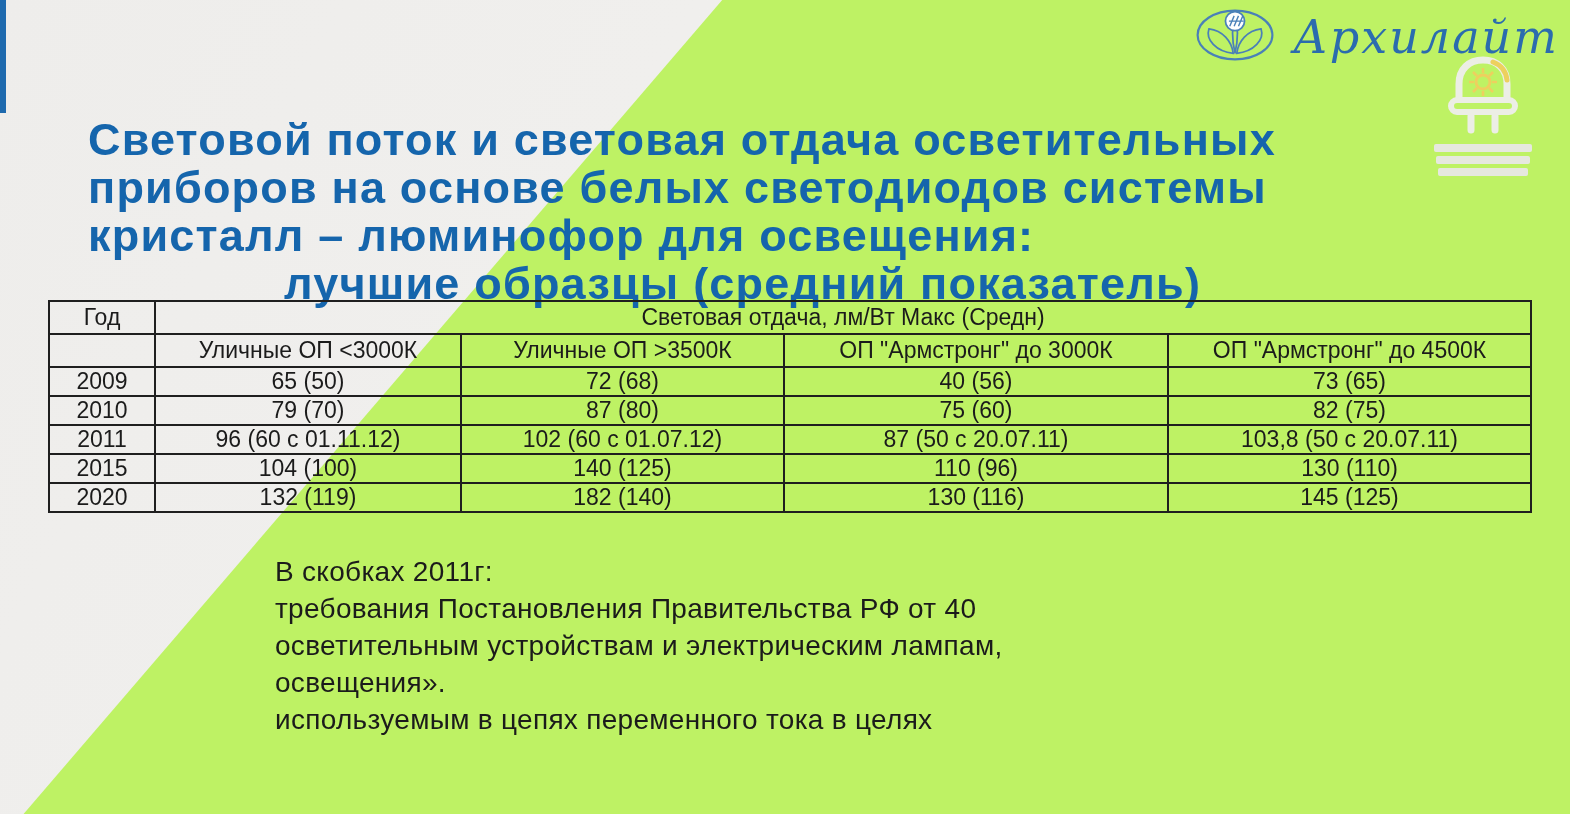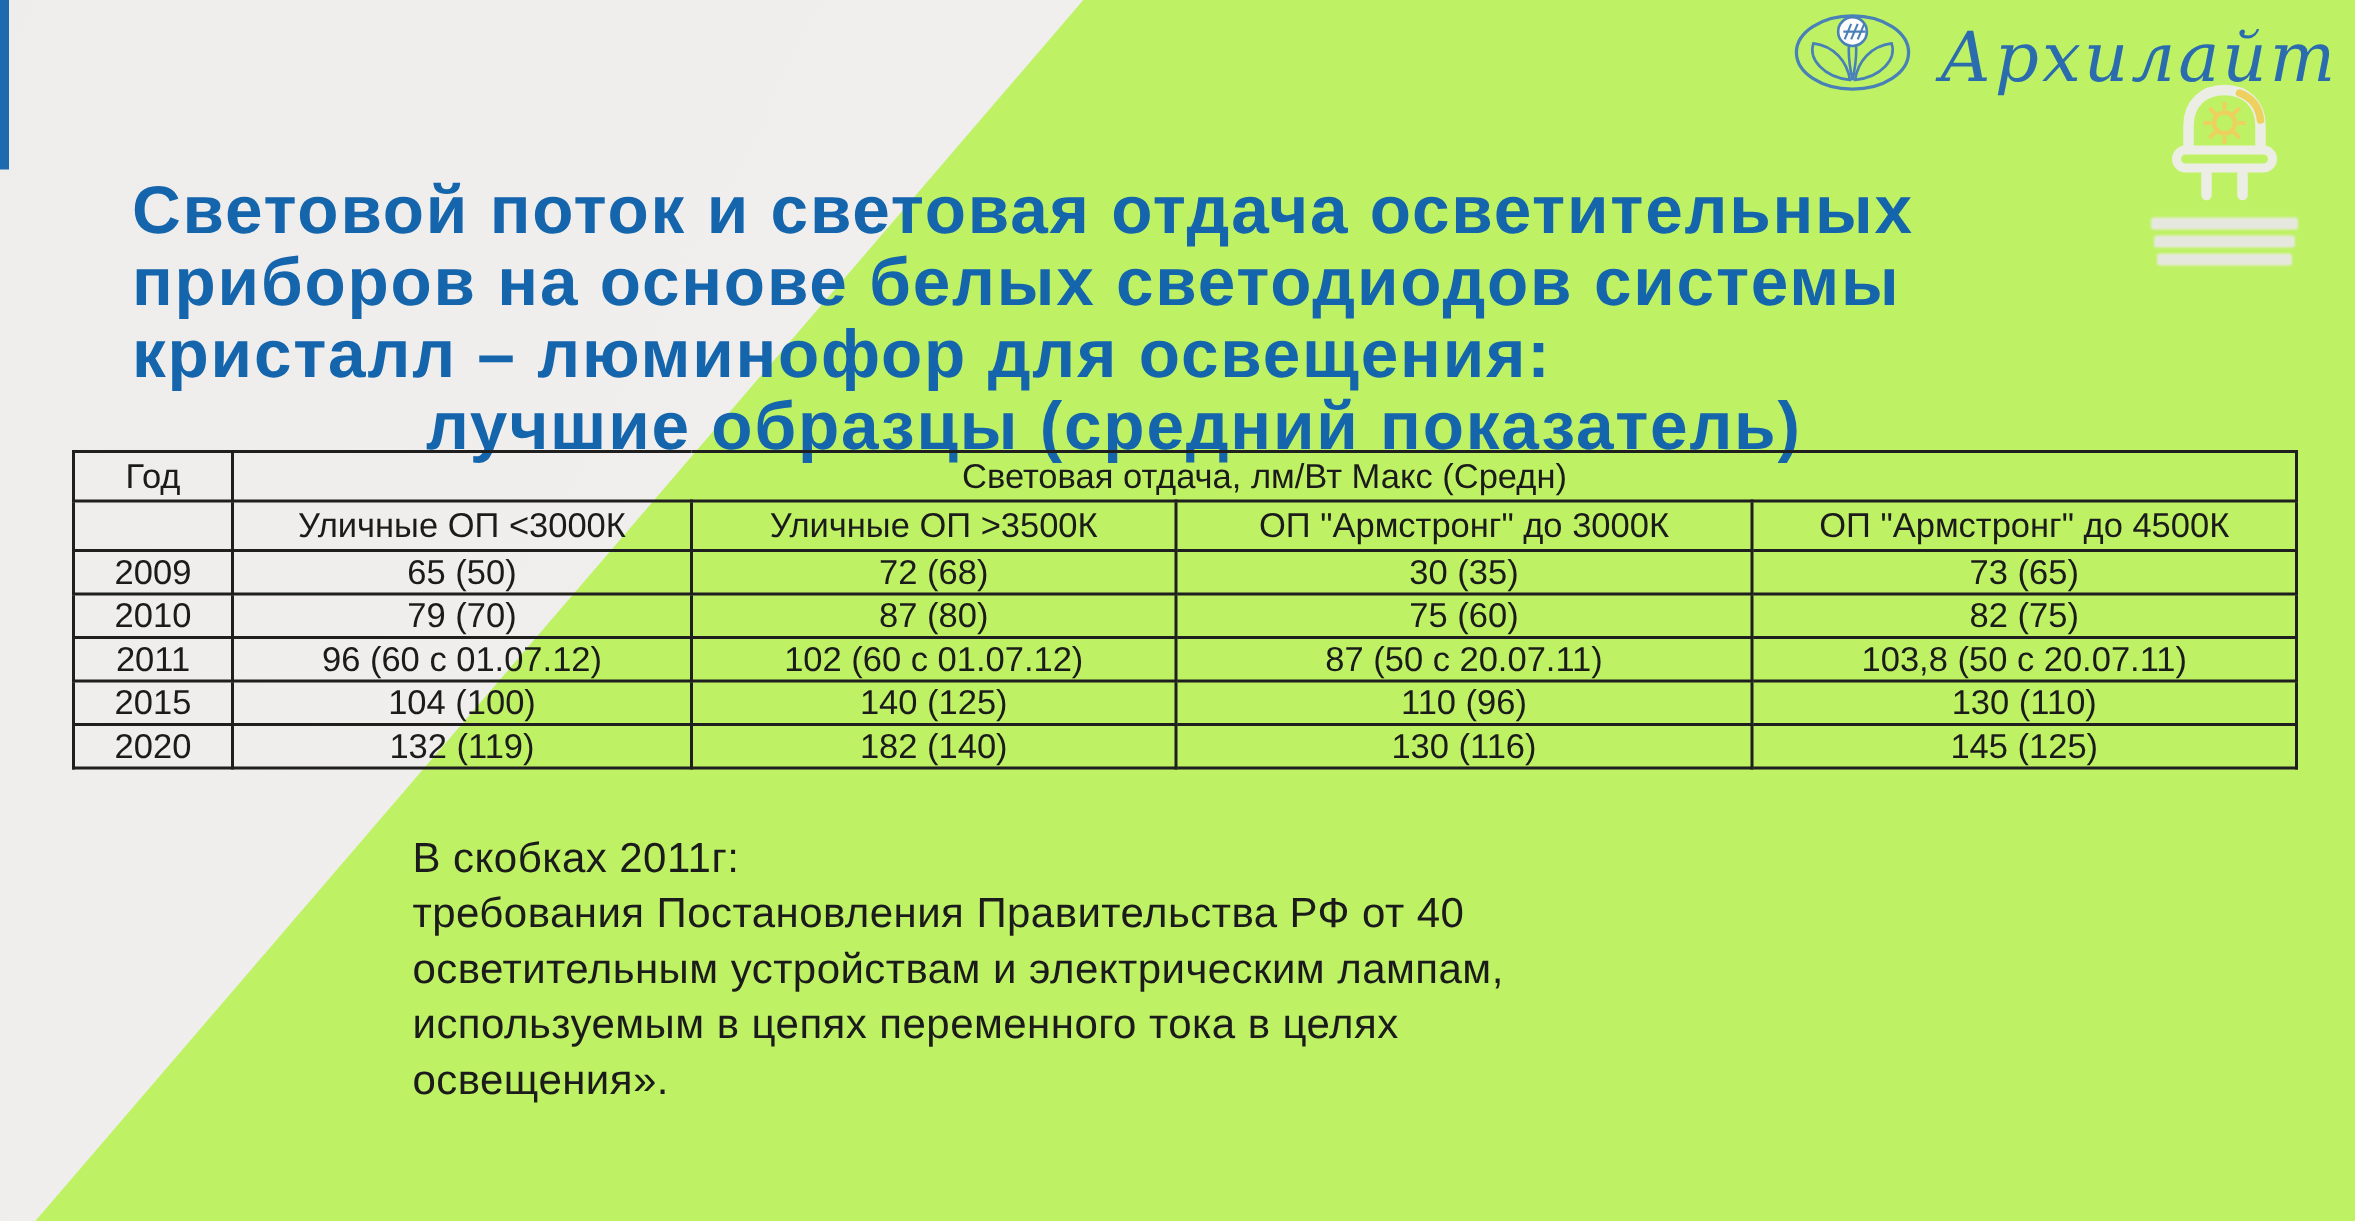--- a/index.html
+++ b/index.html
@@ -178,33 +178,33 @@
         <td></td>
         <td>Уличные ОП &lt;3000К</td>
         <td>Уличные ОП &gt;3500К</td>
         <td>ОП "Армстронг" до 3000К</td>
         <td>ОП "Армстронг" до 4500К</td>
       </tr>
       <tr>
         <td>2009</td>
         <td>65 (50)</td>
         <td>72 (68)</td>
-        <td>30 (35)</td>
+        <td>40 (56)</td>
         <td>73 (65)</td>
       </tr>
       <tr>
         <td>2010</td>
         <td>79 (70)</td>
         <td>87 (80)</td>
         <td>75 (60)</td>
         <td>82 (75)</td>
       </tr>
       <tr>
         <td>2011</td>
-        <td>96 (60 с 01.07.12)</td>
+        <td>96 (60 с 01.11.12)</td>
         <td>102 (60 с 01.07.12)</td>
         <td>87 (50 с 20.07.11)</td>
         <td>103,8 (50 с 20.07.11)</td>
       </tr>
       <tr>
         <td>2015</td>
         <td>104 (100)</td>
         <td>140 (125)</td>
         <td>110 (96)</td>
         <td>130 (110)</td>
@@ -216,17 +216,17 @@
         <td>130 (116)</td>
         <td>145 (125)</td>
       </tr>
     </tbody>
   </table>
 
   <div class="note">
     <div>В скобках 2011г:</div>
     <div>требования Постановления Правительства РФ от 40</div>
     <div>осветительным устройствам и электрическим лампам,</div>
+    <div>освещения».</div>
     <div>используемым в цепях переменного тока в целях</div>
-    <div>освещения».</div>
   </div>
 
 </div>
 
 </body></html>

